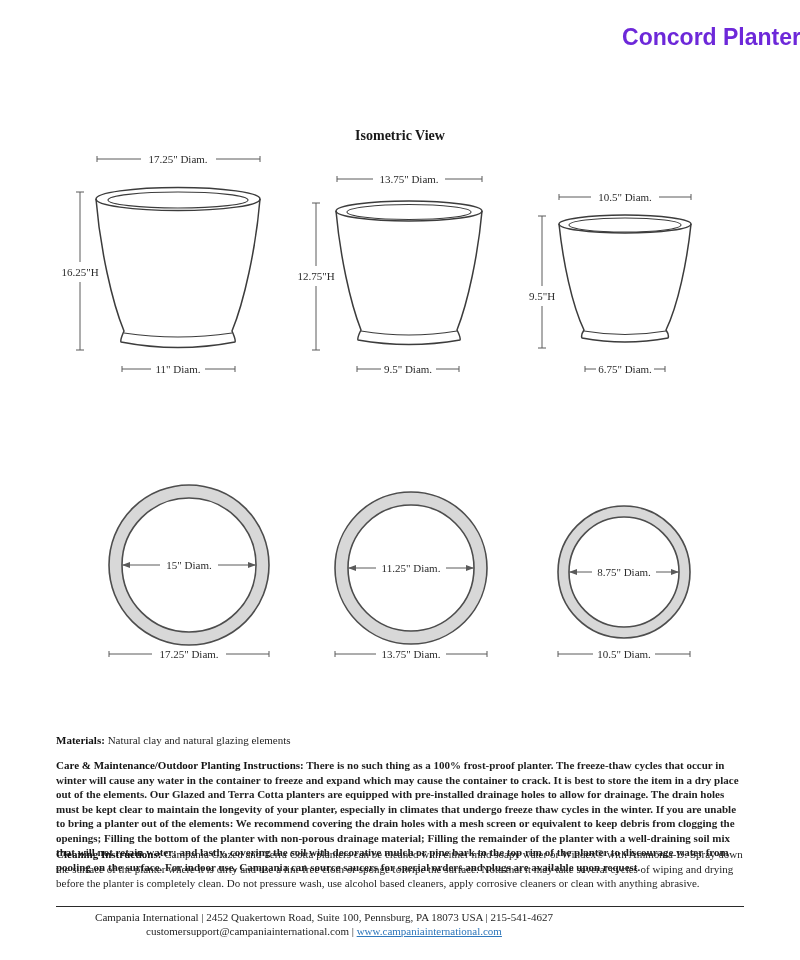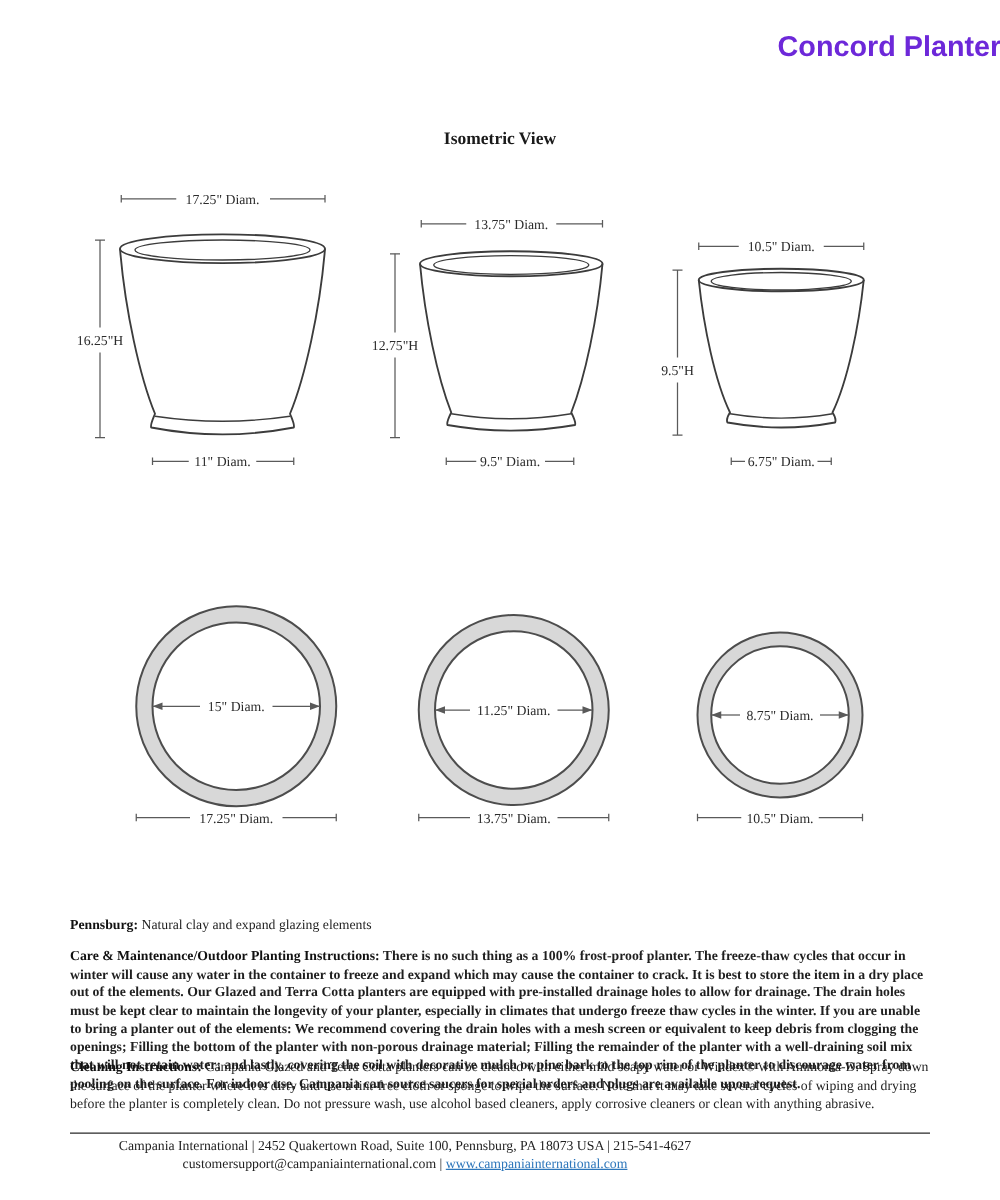--- a/index.html
+++ b/index.html
@@ -6,21 +6,21 @@
   .page {
     position:relative; width:800px; height:960px; background:#ffffff;
     font-family:"Liberation Serif", serif; color:#1f1f1f; overflow:hidden;
   }
   .title {
     position:absolute; top:24px; left:1px; width:800px; text-align:right;
     font-family:"Liberation Sans", sans-serif; font-weight:bold; font-size:23px; color:#6d28d9;
   }
   .section-heading {
     position:absolute; left:0; width:800px; text-align:center;
-    font-weight:bold; font-size:14px; color:#1a1a1a;
+    font-weight:bold; font-size:14px; color:#1a1a1a;margin-top:24px;
   }
   .heading-isometric { top:104px; }
   .heading-topview  { top:417px; }
   svg.drawing { position:absolute; left:0; }
   svg.drawing text {
     font-family:"Liberation Serif", serif; font-size:11px; fill:#2b2b2b;
   }
   .pot-outline { fill:none; stroke:#3c3c3c; stroke-width:1.5; stroke-linejoin:round; }
   .pot-line    { fill:none; stroke:#3c3c3c; stroke-width:1.1; }
   .dim-line    { stroke:#5a5a5a; stroke-width:1; }
@@ -168,21 +168,21 @@
       <line class="dim-line" x1="656" y1="572" x2="679" y2="572"></line>
       <text x="624" y="576" text-anchor="middle">8.75" Diam.</text>
       <line class="dim-line" x1="558" y1="651" x2="558" y2="657"></line>
       <line class="dim-line" x1="690" y1="651" x2="690" y2="657"></line>
       <line class="dim-line" x1="558" y1="654" x2="593" y2="654"></line>
       <line class="dim-line" x1="655" y1="654" x2="690" y2="654"></line>
       <text x="624" y="658" text-anchor="middle">10.5" Diam.</text>
     </g>
   </svg>
 
-  <p class="textblock mat-block"><b>Pennsburg:</b> <span>Natural clay and expand glazing elements</span></p>
+  <p class="textblock mat-block"><b>Materials:</b> <span>Natural clay and natural glazing elements</span></p>
 
   <p class="textblock care-block"><b>Care &amp; Maintenance/Outdoor Planting Instructions:</b> <span>There is no such thing as a 100% frost-proof planter. The freeze-thaw cycles that occur in winter will cause any water in the container to freeze and expand which may cause the container to crack. It is best to store the item in a dry place out of the elements. Our Glazed and Terra Cotta planters are equipped with pre-installed drainage holes to allow for drainage. The drain holes must be kept clear to maintain the longevity of your planter, especially in climates that undergo freeze thaw cycles in the winter. If you are unable to bring a planter out of the elements: We recommend covering the drain holes with a mesh screen or equivalent to keep debris from clogging the openings; Filling the bottom of the planter with non-porous drainage material; Filling the remainder of the planter with a well-draining soil mix that will not retain water; and lastly, covering the soil with decorative mulch or pine bark to the top rim of the planter to discourage water from pooling on the surface. For indoor use, Campania can source saucers for special orders and plugs are available upon request.</span></p>
 
   <p class="textblock clean-block"><b>Cleaning Instructions:</b> <span>Campania Glazed and Terra Cotta planters can be cleaned with either mild soapy water or Windex® with Ammonia-D. Spray down the surface of the planter where it is dirty and use a lint-free cloth or sponge to wipe the surface. Note that it may take several cycles of wiping and drying before the planter is completely clean. Do not pressure wash, use alcohol based cleaners, apply corrosive cleaners or clean with anything abrasive.</span></p>
 
   <div class="footer-rule"></div>
   <div class="footer-line footer-line1">Campania International | 2452 Quakertown Road, Suite 100, Pennsburg, PA 18073 USA | 215-541-4627</div>
   <div class="footer-line footer-line2"><span>customersupport@campaniainternational.com</span><span> | </span><a class="site-link">www.campaniainternational.com</a></div>
 
 </div>

